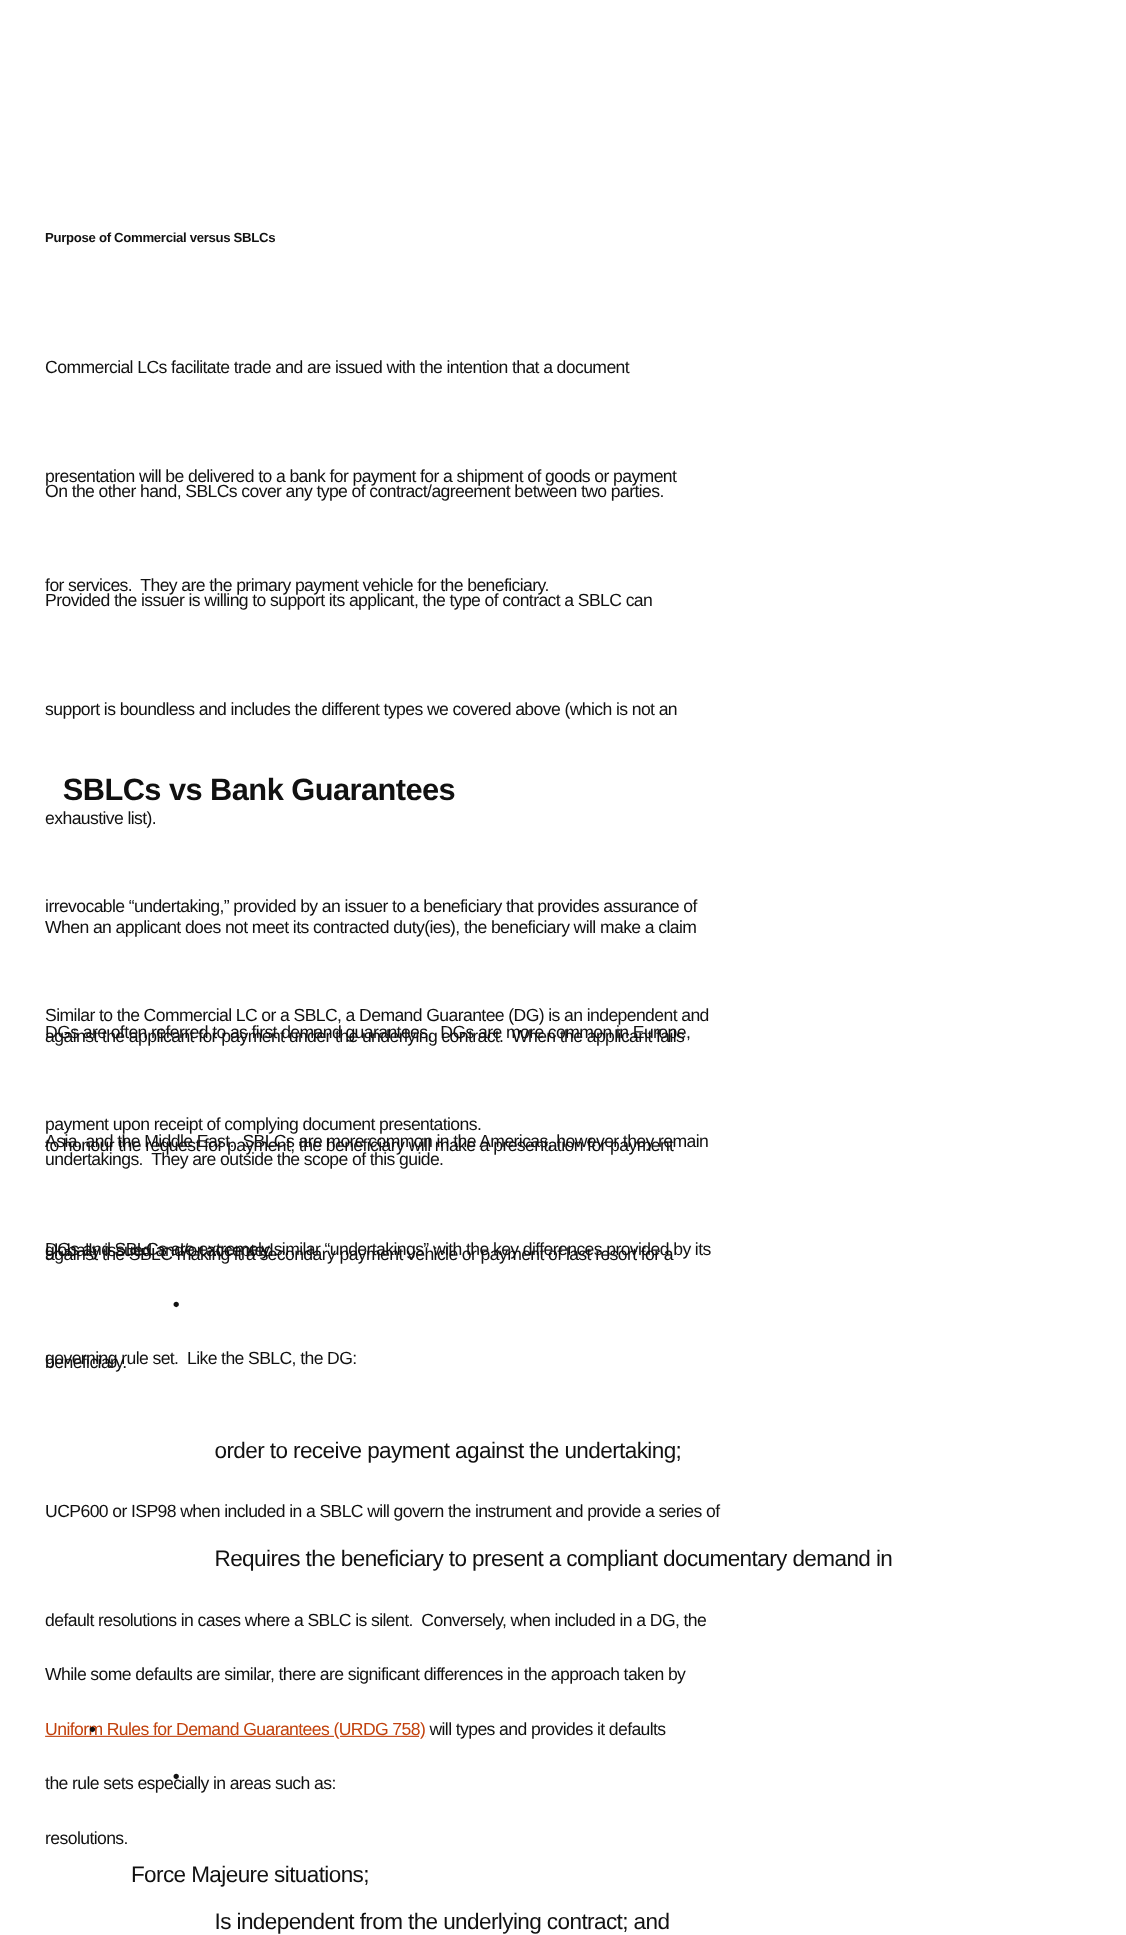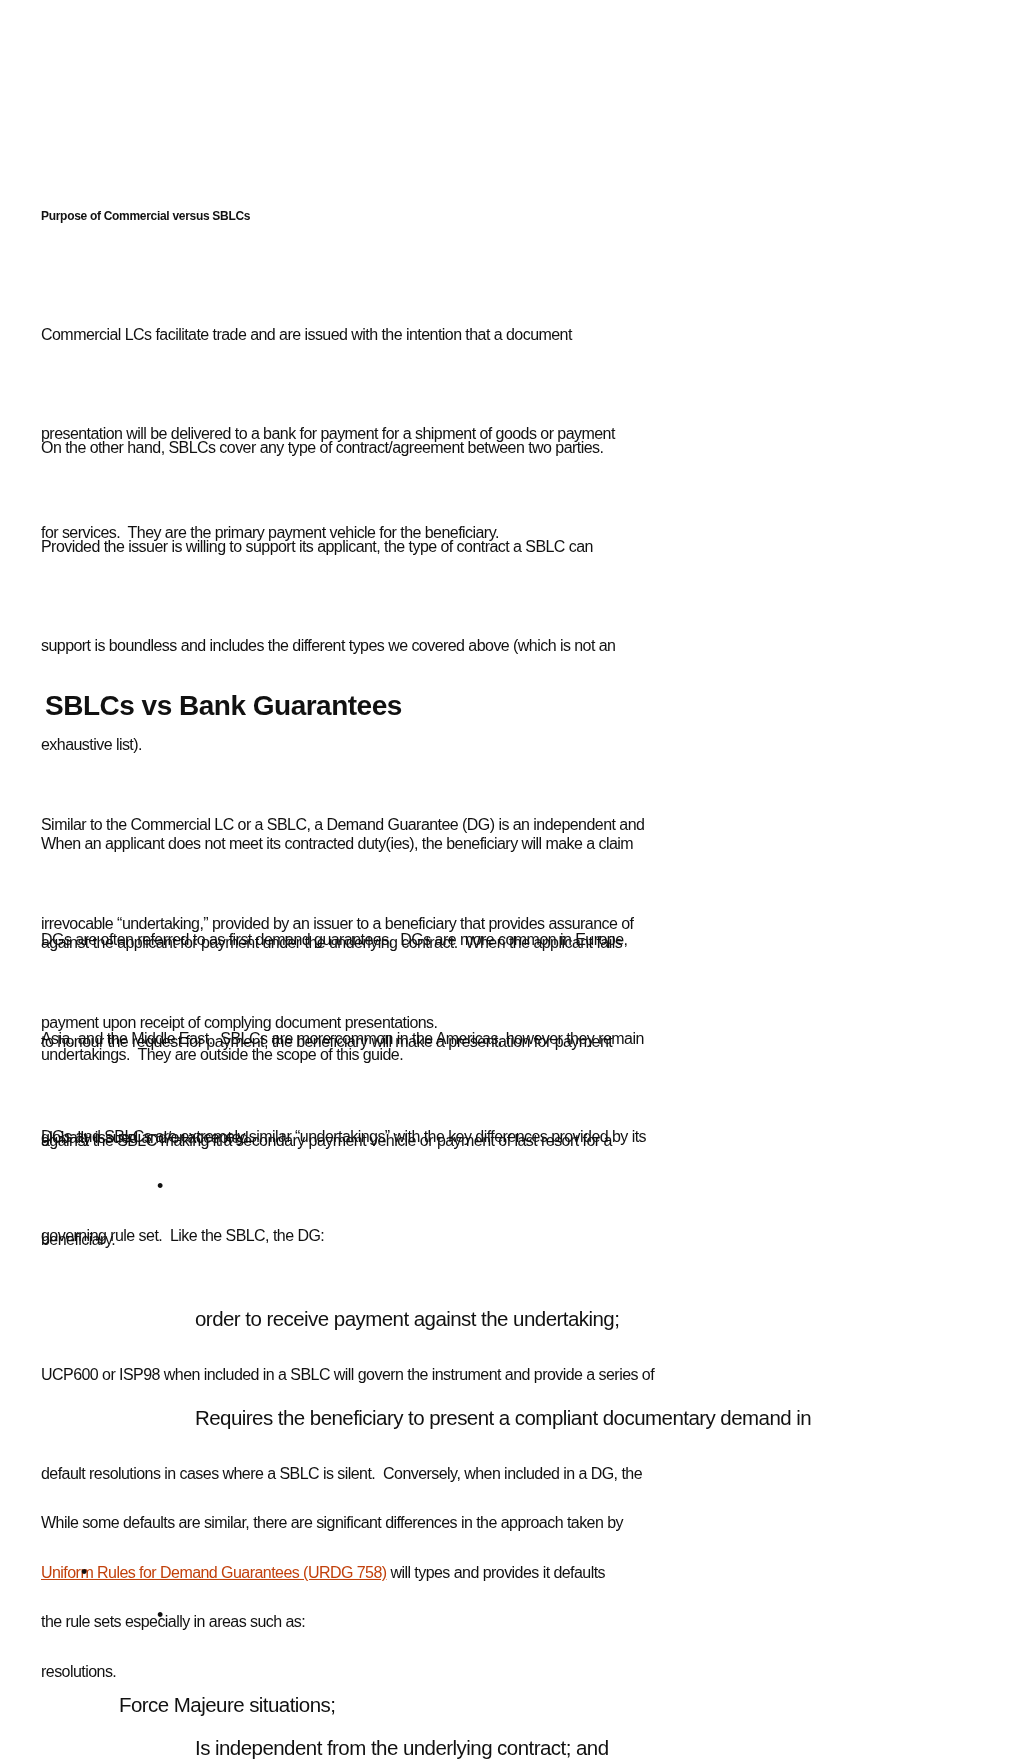--- a/index.html
+++ b/index.html
@@ -37,21 +37,21 @@
       margin: 0;
       font-size: 16px;
       line-height: 33px;
       letter-spacing: -0.55px;
       white-space: pre;
     }
     .para .line { display: block; }
     .heading {
       position: absolute;
       left: 0;
-      margin: 4px;
+      margin: 16px;
       font-size: 28px;
       font-weight: bold;
       letter-spacing: -0.5px;
       line-height: 34px;
     }
     .bullets {
       position: absolute;
       margin: 0;
       padding: 0;
       list-style: none;
@@ -94,22 +94,22 @@
     <span class="line">When an applicant does not meet its contracted duty(ies), the beneficiary will make a claim</span>
     <span class="line">against the applicant for payment under the underlying contract.  When the applicant fails</span>
     <span class="line">to honour the request for payment, the beneficiary will make a presentation for payment</span>
     <span class="line">against the SBLC making it a secondary payment vehicle or payment of last resort for a</span>
     <span class="line">beneficiary.</span>
   </p>
 
   <h2 class="heading" style="top:685px">SBLCs vs Bank Guarantees</h2>
 
   <p class="para" style="top:742px">
+    <span class="line">irrevocable “undertaking,” provided by an issuer to a beneficiary that provides assurance of</span>
     <span class="line">Similar to the Commercial LC or a SBLC, a Demand Guarantee (DG) is an independent and</span>
-    <span class="line">irrevocable “undertaking,” provided by an issuer to a beneficiary that provides assurance of</span>
     <span class="line">payment upon receipt of complying document presentations.</span>
   </p>
 
   <p class="para" style="top:857px">
     <span class="line">DGs are often referred to as first demand guarantees.  DGs are more common in Europe,</span>
     <span class="line">Asia, and the Middle East.  SBLCs are more common in the Americas, however they remain</span>
     <span class="line">globally issued and/or accepted.</span>
   </p>
 
   <p class="para" style="top:972px">

